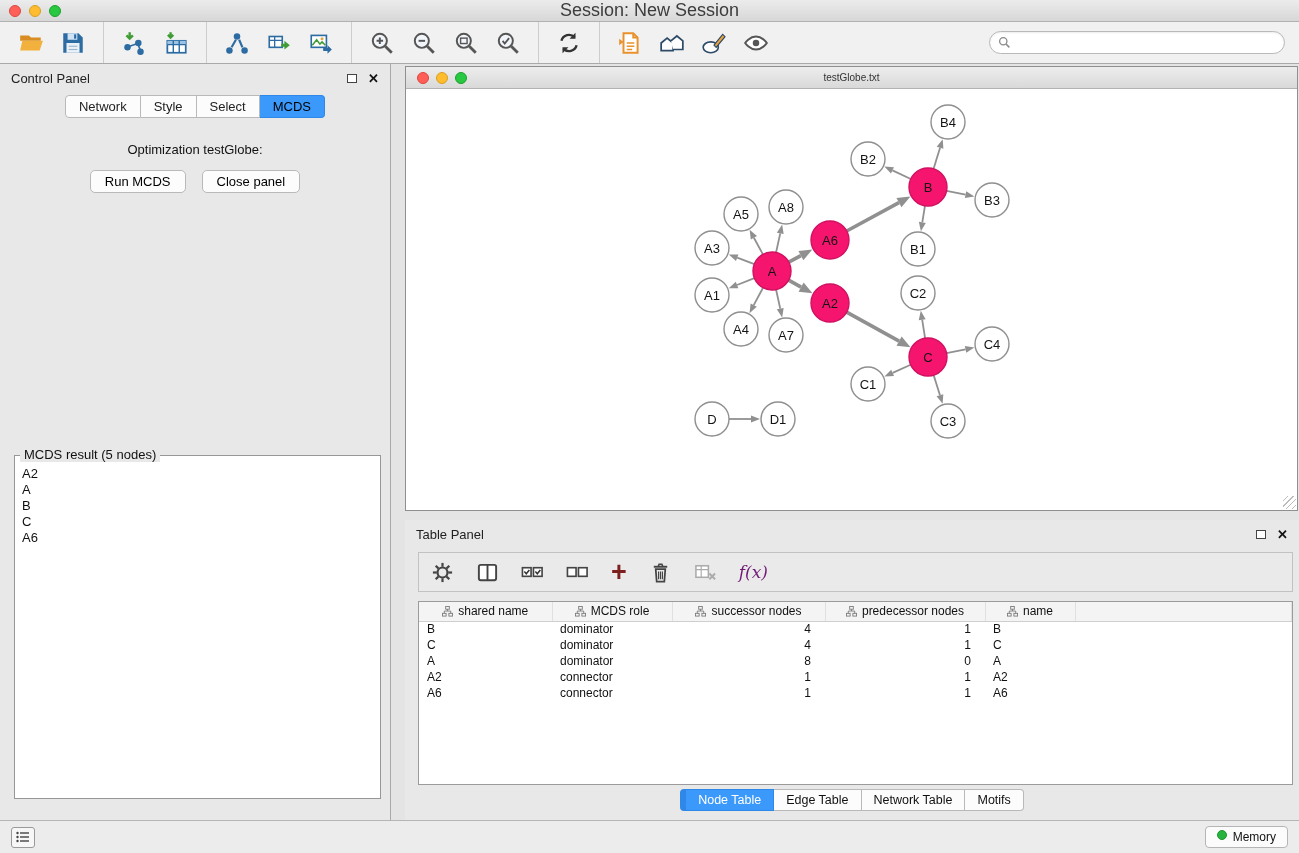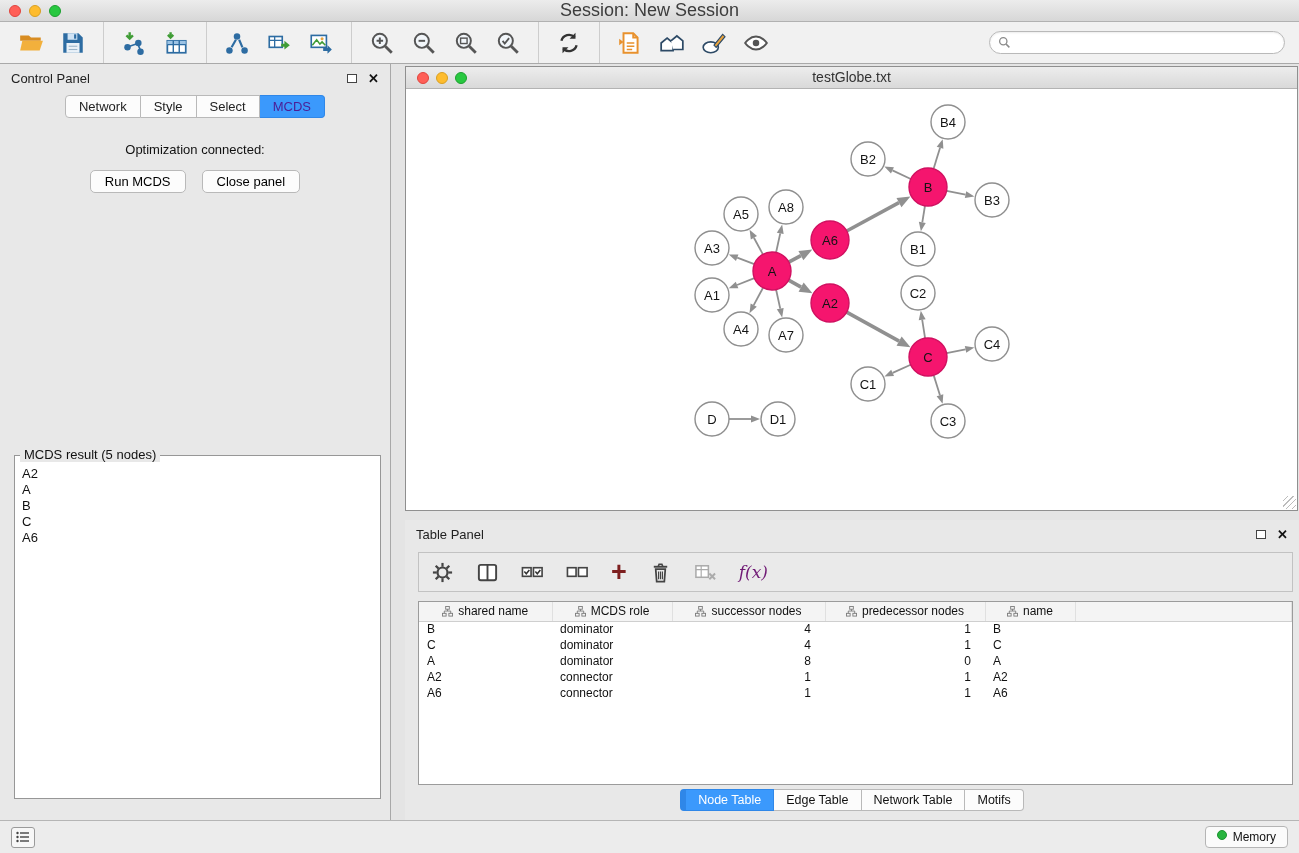--- a/index.html
+++ b/index.html
@@ -28,37 +28,37 @@
   
   .control-panel{position:absolute;left:0;top:64px;width:391px;height:756px;background:#e8e8e8;border-right:1px solid #a8a8a8;}
   .panel-header{height:28px;display:flex;align-items:center;padding:0 11px;font-size:13px;color:#222;}
   .hdr-icons{margin-left:auto;display:flex;gap:11px;align-items:center;}
   .float-icon{width:10px;height:9px;border:1.5px solid #444;display:inline-block;background:#fff;}
   .close-icon{font-size:13px;font-weight:bold;color:#111;line-height:1;}
   .seg-tabs{display:flex;justify-content:center;margin-top:3px;}
   .seg-tab{padding:3px 13px;background:#fcfcfc;border:1px solid #b9b9b9;border-left:none;font-size:13px;color:#222;cursor:default;}
   .seg-tab:first-child{border-left:1px solid #b9b9b9;border-radius:4px 0 0 4px;}
   .seg-tab:last-child{border-radius:0 4px 4px 0;}
-  .seg-tab.active{background:#3b99fc;border-color:#2f87e8;color:#4c1d95;}
+  .seg-tab.active{background:#3b99fc;border-color:#2f87e8;color:#000000;}
   .opt-label{text-align:center;margin-top:24px;font-size:13px;}
   .dropdown{width:312px;height:24px;margin:10px auto 0;background:#fff;border:1px solid #b3b3b3;border-radius:4px;display:flex;align-items:center;position:relative;padding-left:8px;font-size:13px;}
   .stepper{position:absolute;right:0;top:-1px;width:20px;height:24px;background:linear-gradient(#6fb1fc,#2e7ef7);border-radius:0 4px 4px 0;display:flex;flex-direction:column;align-items:center;justify-content:center;gap:2px;}
   .tri-up{width:0;height:0;border-left:4px solid transparent;border-right:4px solid transparent;border-bottom:5px solid #fff;}
   .tri-down{width:0;height:0;border-left:4px solid transparent;border-right:4px solid transparent;border-top:5px solid #fff;}
   .btn-row{display:flex;justify-content:center;gap:16px;margin-top:13px;}
   .btn{padding:3px 14px;background:#fcfcfc;border:1px solid #b9b9b9;border-radius:5px;font-size:13px;cursor:default;}
   .mcds-box{position:absolute;left:14px;top:391px;width:367px;height:344px;border:1px solid #979797;background:#fff;}
   .mcds-legend{position:absolute;top:-9px;left:5px;background:#e8e8e8;padding:0 4px;font-size:13px;}
   .mcds-list{padding:10px 7px;font-size:13px;line-height:16px;}
 
   
   .net-window{position:absolute;left:405px;top:66px;width:893px;height:445px;background:#fff;border:1px solid #8f8f8f;}
   .net-titlebar{height:22px;background:linear-gradient(#ededed,#d9d9d9);border-bottom:1px solid #b3b3b3;position:relative;}
   .net-traffic{position:absolute;left:11px;top:5px;display:flex;gap:7px;}
-  .net-title{text-align:center;line-height:21px;font-size:14px;color:#333;}
+  .net-title{text-align:center;line-height:21px;font-size:10px;color:#333;}
   .net-canvas{position:absolute;left:0;right:0;top:22px;bottom:0;overflow:hidden;}
   .net-window::after{content:"";position:absolute;right:1px;bottom:1px;width:13px;height:13px;background:repeating-linear-gradient(135deg,transparent 0 3px,#bcbcbc 3px 4px);}
 
   
   .table-panel{position:absolute;left:405px;top:520px;width:894px;height:300px;background:#e8e8e8;}
   .tp-toolbar{position:absolute;left:13px;right:6px;top:32px;height:40px;border:1px solid #c2c2c2;display:flex;align-items:center;padding:0 12px;gap:22px;background:#eaeaea;}
   .tp-icon{display:flex;align-items:center;justify-content:center;height:28px;cursor:default;}
   .tp-icon svg{width:23px;height:23px;}
   .plus-glyph{font-size:27px;font-weight:bold;color:#7d1f1f;line-height:22px;}
   .fx-glyph{font-family:"DejaVu Serif",serif;font-style:italic;font-size:17px;color:#701a75;}
@@ -235,21 +235,21 @@
         <span class="float-icon"></span>
         <span class="close-icon">✕</span>
       </span>
     </div>
     <div class="seg-tabs" id="cp-tabs">
         <div class="seg-tab">Network</div>
         <div class="seg-tab">Style</div>
         <div class="seg-tab">Select</div>
         <div class="seg-tab active">MCDS</div>
       </div>
-    <div class="opt-label">Optimization connected:</div>
+    <div class="opt-label">Optimization testGlobe:</div>
     <div class="btn-row">
       <button class="btn">Run MCDS</button>
       <button class="btn">Close panel</button>
     </div>
     <div class="mcds-box">
       <span class="mcds-legend">MCDS result (5 nodes)</span>
       <div class="mcds-list" id="mcds-result-list">
           <div>A2</div>
           <div>A</div>
           <div>B</div>

